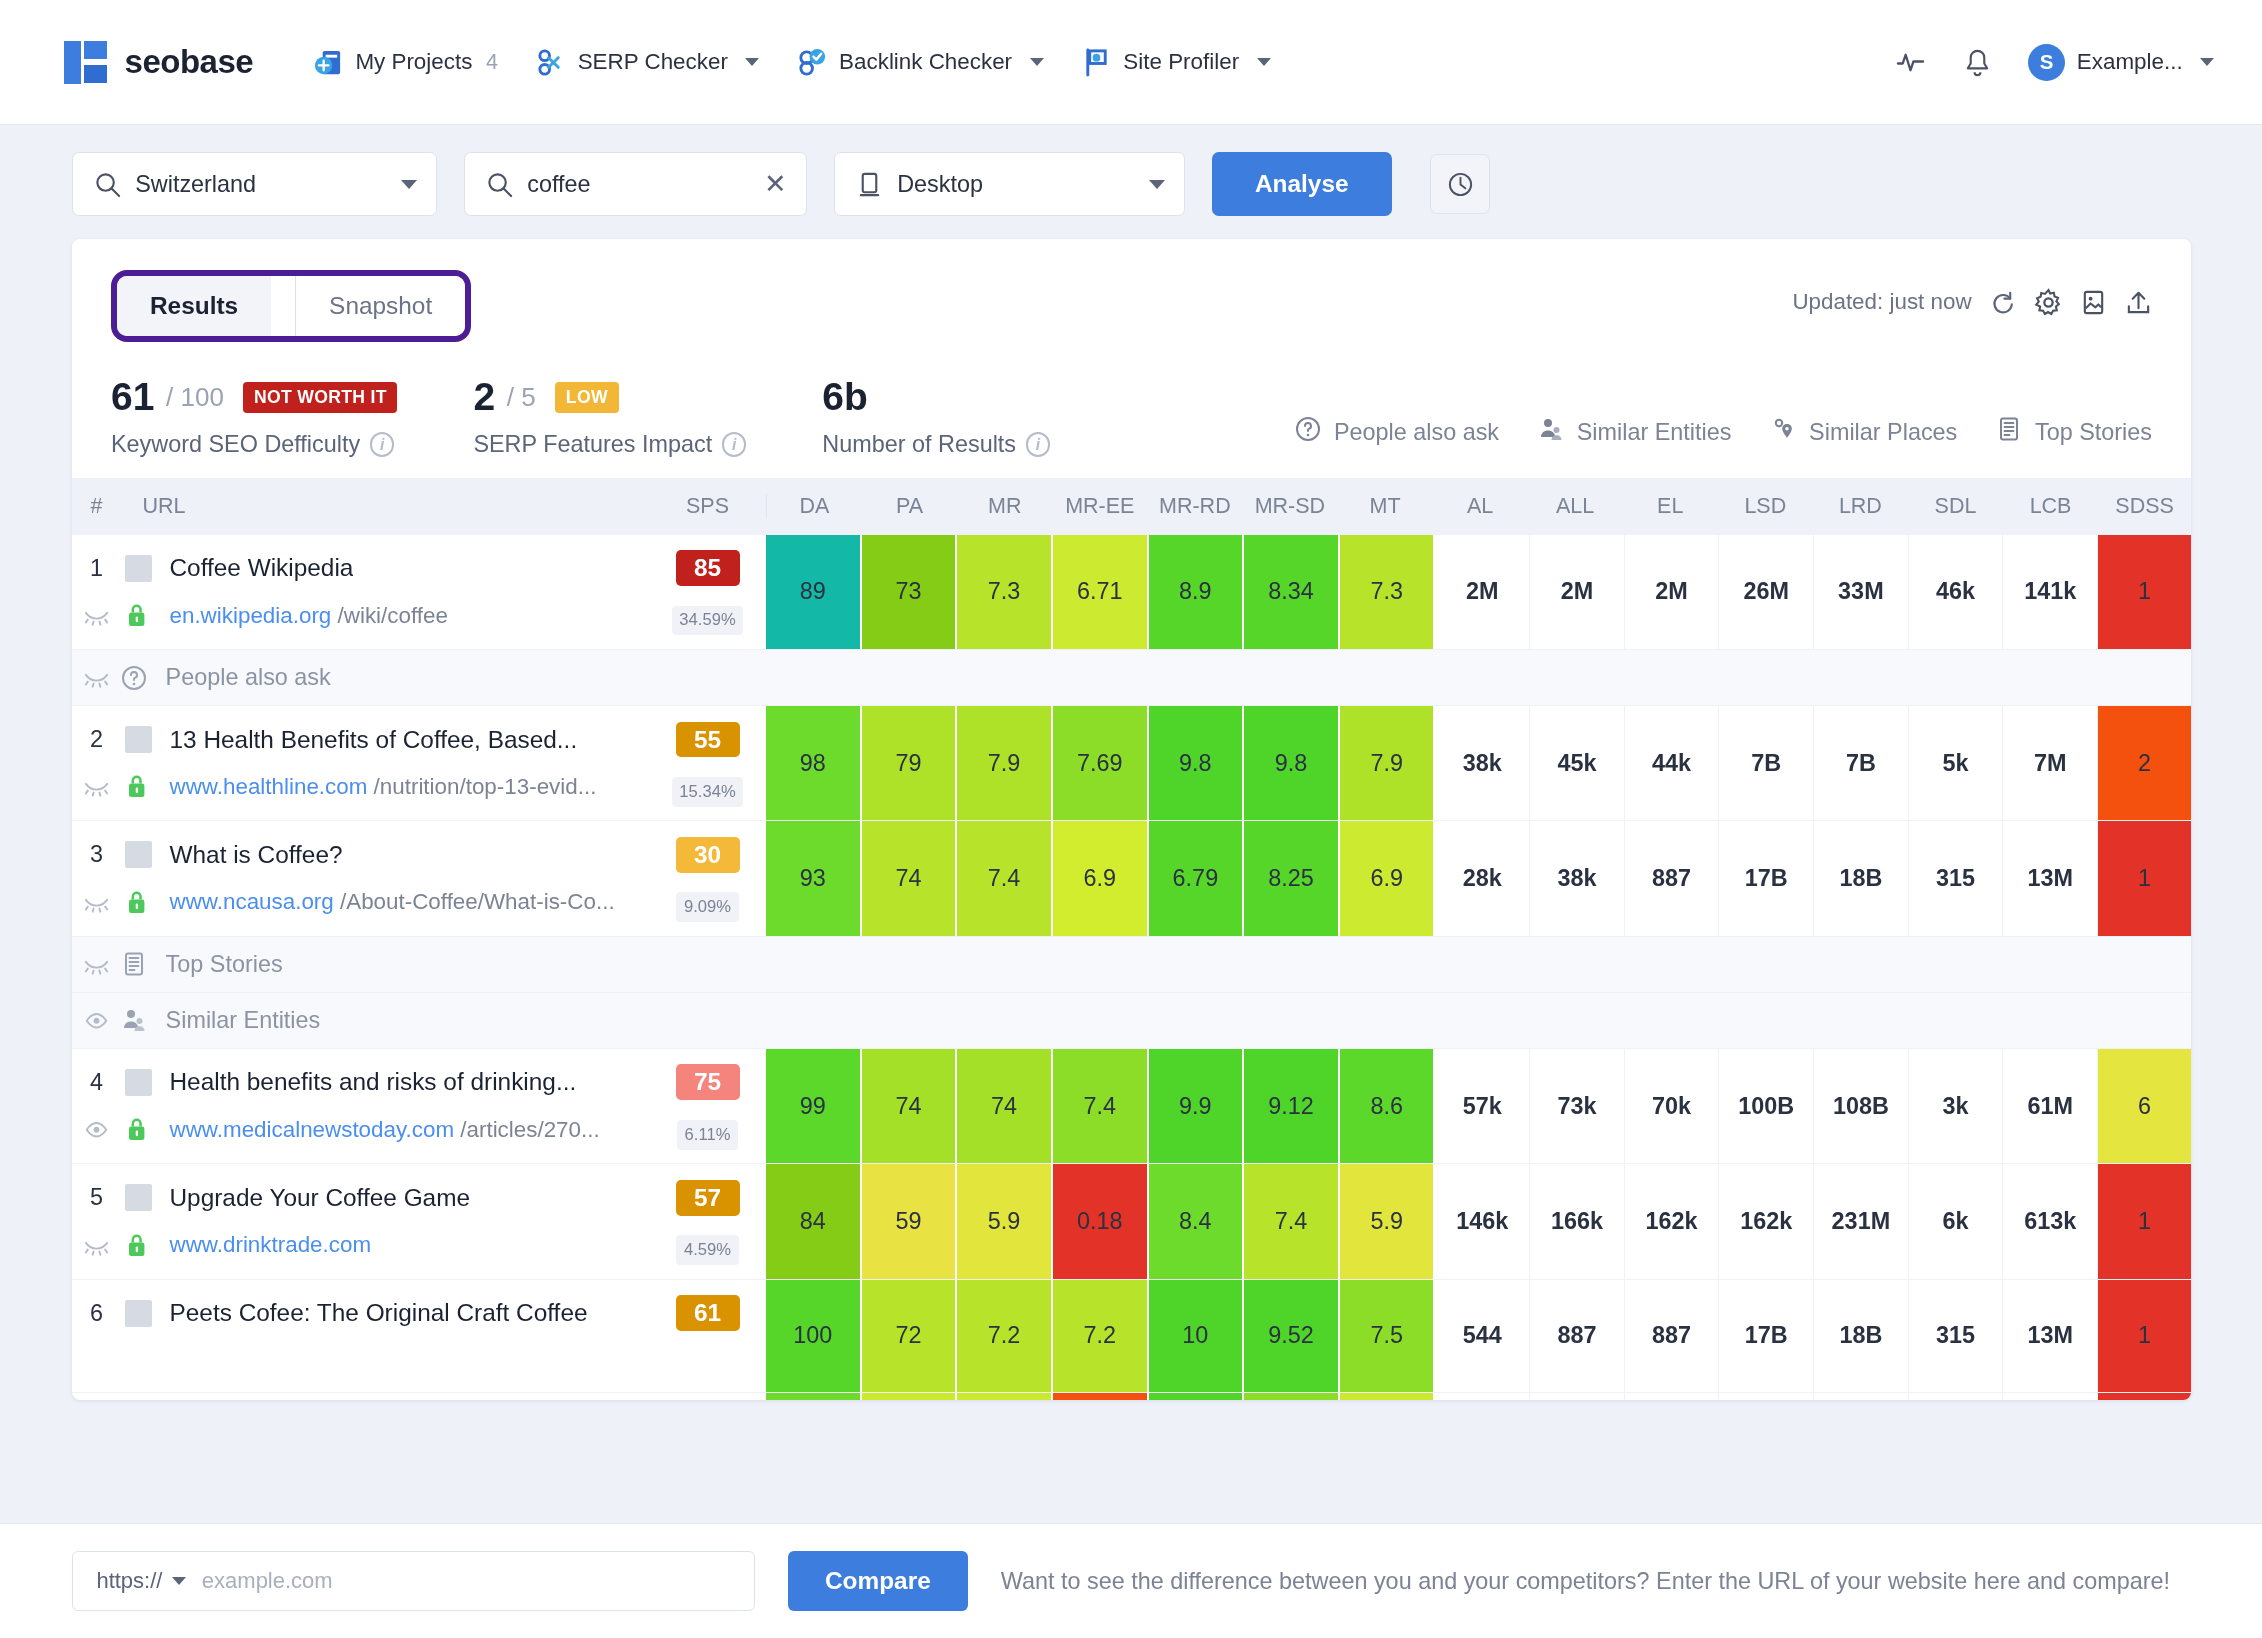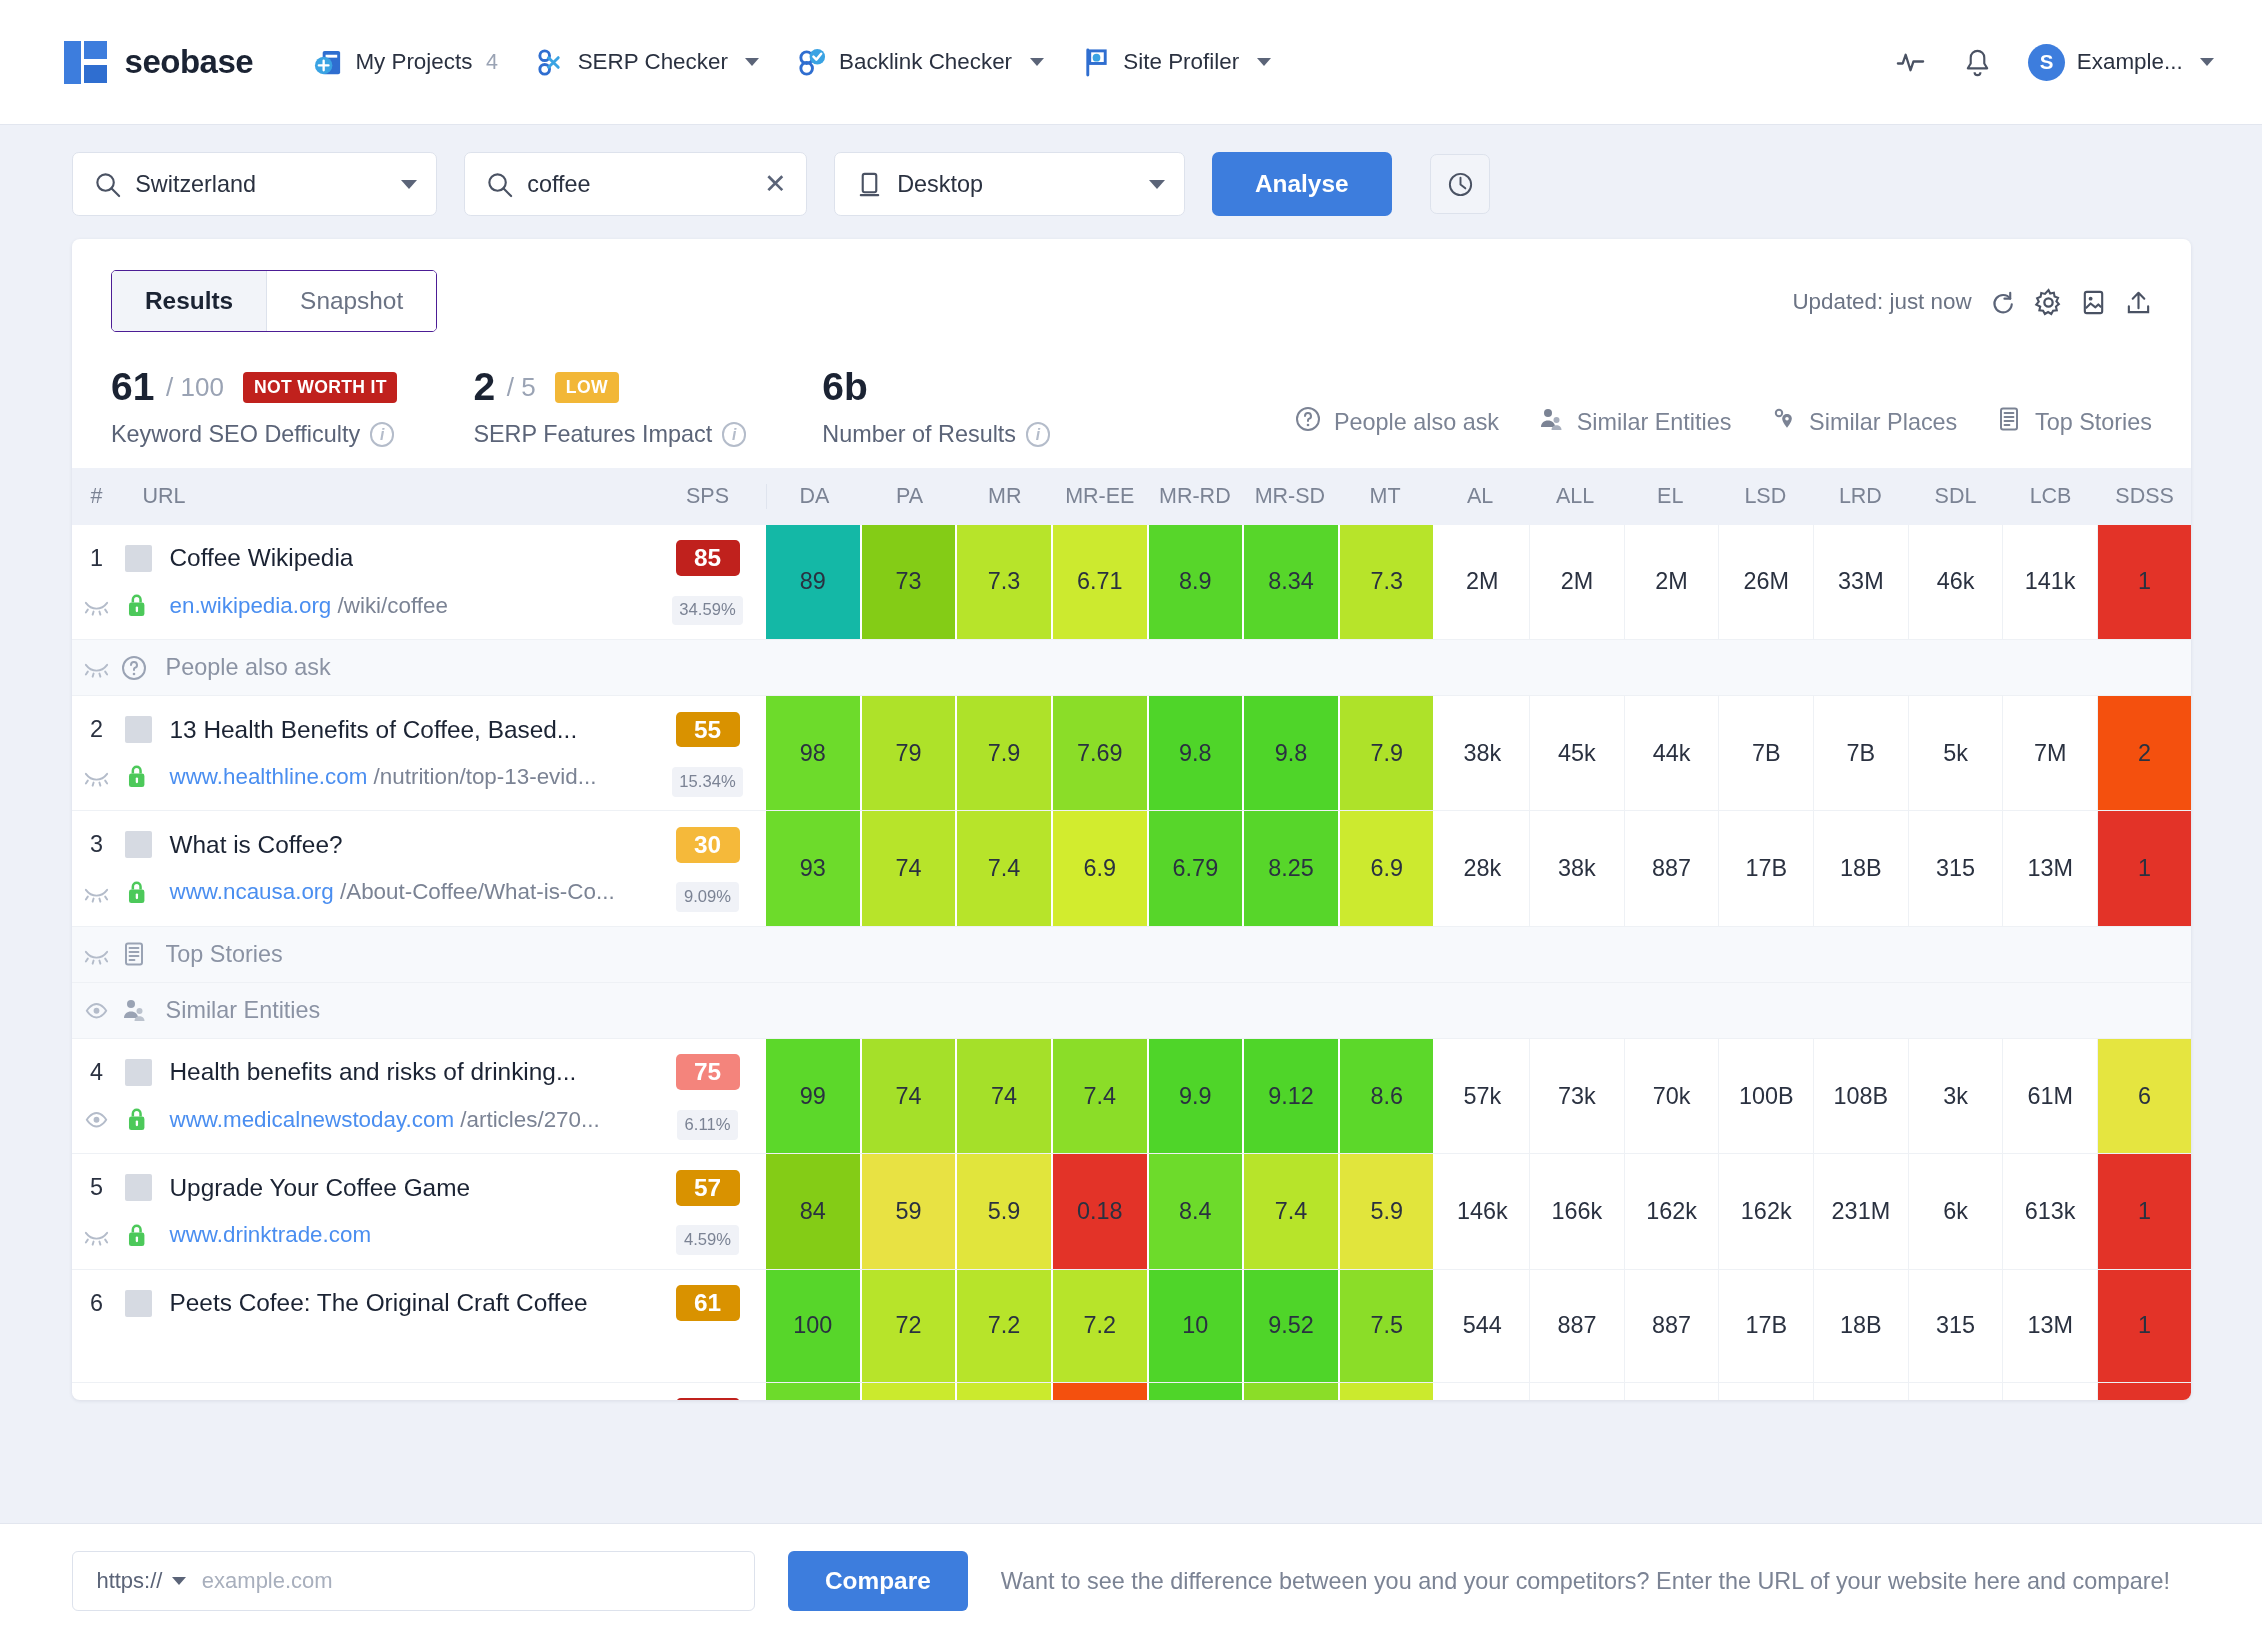--- a/index.html
+++ b/index.html
@@ -95,21 +95,21 @@
 
   
   .card {
     margin: 0 72px; background: #fff; border-radius: 7.8px;
     box-shadow: 0 1px 3.9px rgba(40,50,80,.10);
     flex: 0 0 auto; height: 1161px; overflow: hidden;
     display: flex; flex-direction: column;
   }
   .card-top { padding: 31px 39px 0 39px; flex: 0 0 auto; }
   .toprow { display: flex; align-items: flex-start; }
-  .tabs { display: flex; border: 1px solid #4c1d95; border-radius: 5px; overflow: hidden; }
+  .tabs { display: flex; border: 6px solid #4c1d95; border-radius: 16px; overflow: hidden; gap: 24px; }
   .tab {
     padding: 0 33px; height: 60px; display: flex; align-items: center;
     font-size: 24.4px; color: #6b7384; background: #fff; cursor: pointer;
   }
   .tab.active { background: #f2f4f9; color: #1b2333; font-weight: bold; }
   .tab + .tab { border-left: 1px solid #dde2ec; }
   .updated {
     margin-left: auto; display: flex; align-items: center; gap: 17.6px;
     font-size: 22.4px; color: #6b7384; padding-top: 17.6px;
   }
@@ -183,21 +183,21 @@
   .feat-left { width: 694px; flex: 0 0 694px; display: flex; align-items: center; height: 55px; }
   .feat-label { margin-left: 17.6px; font-size: 23.4px; color: #8b93a4; }
   .feat-ico { width: 27px; flex: 0 0 27px; display: flex; }
 
   .rcells { display: flex; flex: 1 1 auto; }
   .cell {
     flex: 1 1 0; display: flex; align-items: center; justify-content: center;
     font-size: 23.4px; color: #2a3140; border-right: 2px solid #fff;
   }
   .cell.sdss { flex: 0 0 93px; border-right: none; color: #2a3140; }
-  .cell.plain { background: #fff; border-right: 1px solid #eef1f5; }
+  .cell.plain { background: #fff; border-right: 1px solid #eef1f5; font-weight: bold; }
   .feature-row .rcells { background: #f7f9fc; }
 
   
   .bottombar {
     margin-top: auto; flex: 0 0 auto;
     background: #fff; border-top: 1px solid #e2e6ef;
     height: 115px; display: flex; align-items: center; padding-left: 72px; gap: 33px;
   }
   .url-field {
     width: 683px; height: 60px; border: 1px solid #dde2ec; border-radius: 5.9px;

